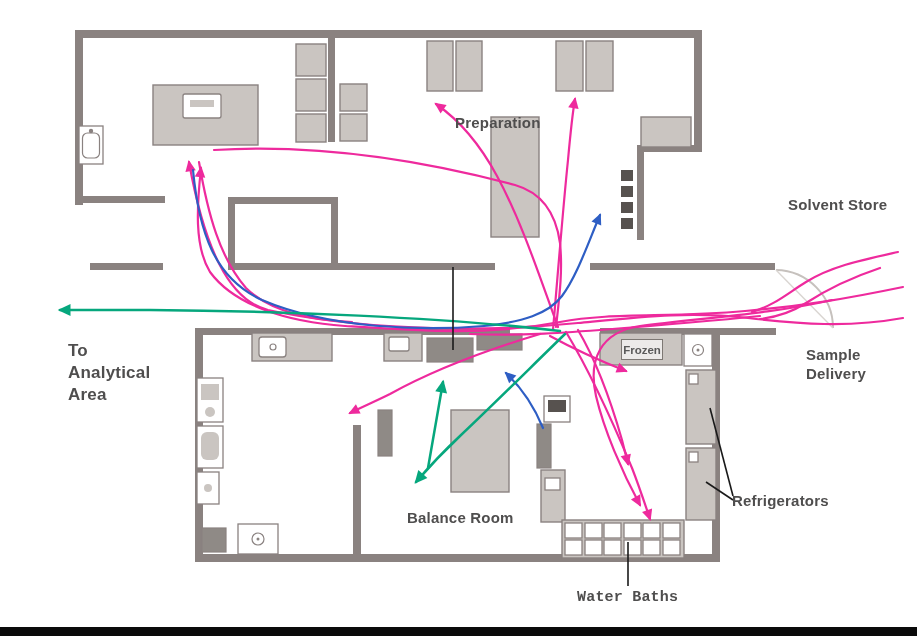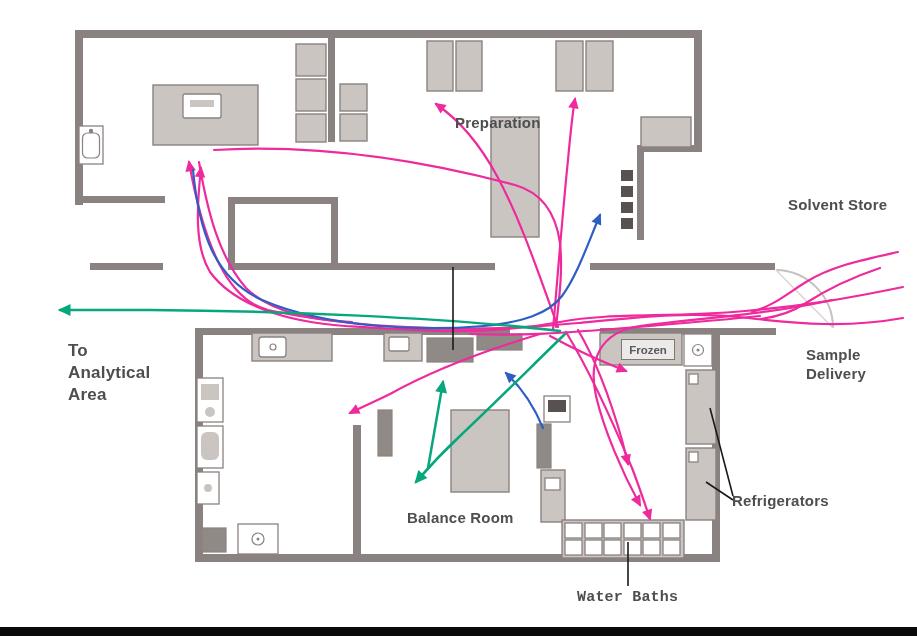--- a/index.html
+++ b/index.html
@@ -2,21 +2,21 @@
 <html style="--wall: #8a8280; --furn: #cac5c1; --furn-dark: #8f8a86; --label: #4f4e4e; --pointer: #1a1a1a;"><head>
 <meta charset="utf-8">
 <style>
   html,body{margin:0;padding:0;background:#ffffff;}
   .stage{position:relative;width:917px;height:636px;background:#ffffff;overflow:hidden;
          font-family:"Liberation Sans",sans-serif;}
   .stage svg{position:absolute;left:0;top:0;}
   .lbl{position:absolute;font-weight:700;color:var(--label);font-size:15px;line-height:1.25;
        letter-spacing:.2px;z-index:5;}
   .lbl-big{font-size:17px;line-height:1.3;}
-  .frozen-box{position:absolute;left:621px;top:339px;width:54px;height:21px;z-index:5;
+  .frozen-box{position:absolute;left:621px;top:339px;width:42px;height:21px;z-index:5;
       background:#eceae9;border:1.6px solid #7d7874;display:flex;align-items:center;
       justify-content:center;font-size:11.5px;font-weight:700;color:#5a5a5a;box-sizing:border-box;}
   .bottom-bar{position:absolute;left:0;bottom:0;width:100%;height:9px;background:#0a0a0a;z-index:6;}
   .wall{fill:var(--wall);}
   .furn{fill:var(--furn);stroke:var(--wall);stroke-width:1.4;}
   .furn-dark{fill:var(--furn-dark);stroke:var(--wall);stroke-width:1.2;}
   .white-item{fill:#ffffff;stroke:var(--wall);stroke-width:1.3;}
   .inner-detail{fill:var(--furn);stroke:none;}
   .dark-detail{fill:#57524f;stroke:none;}
   .flow{fill:none;stroke-linecap:round;stroke-linejoin:round;}

